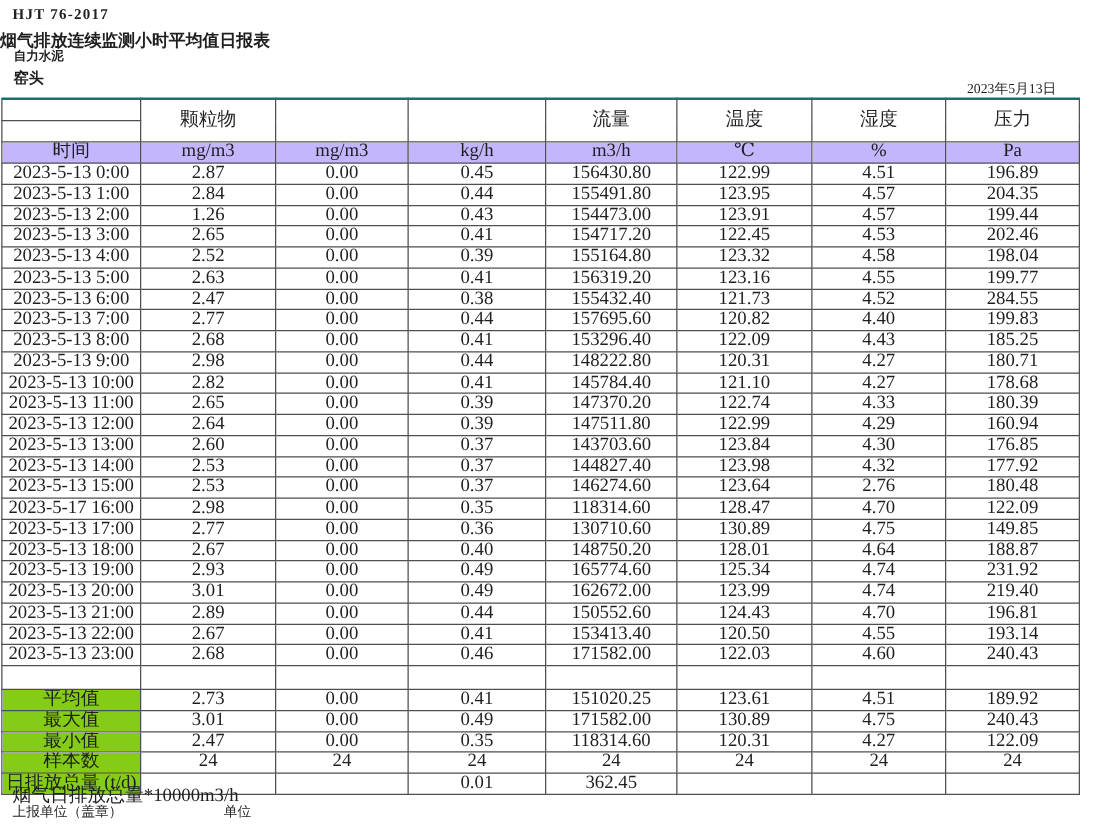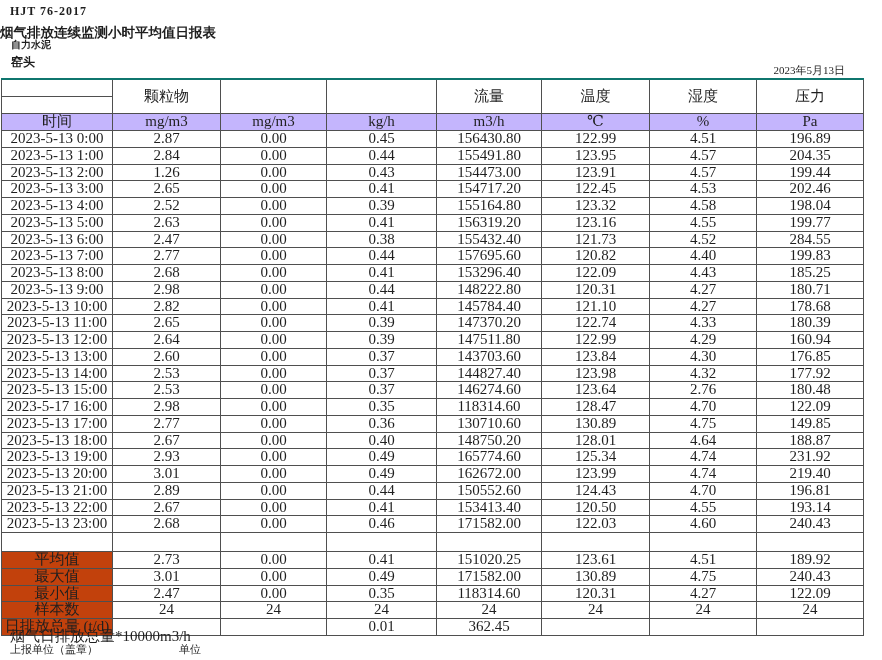--- a/index.html
+++ b/index.html
@@ -21,21 +21,21 @@
   }
   table.report td{
     border:1px solid #4f4f4f;text-align:center;padding:0;
     line-height:1.05;white-space:nowrap;overflow:hidden;color:#1f1f1f;
   }
   tr.gh td{height:16px;}
   tr.unit-row td{height:16px;background:#c4b5fd;}
   tbody.data td{height:15.3px;}
   tr.spacer td{height:18px;}
   tbody.summary td{height:15.3px;}
-  tbody.summary td.label{background:#c2410c;}
+  tbody.summary td.label{background:#84cc16;}
   .note{position:absolute;left:10px;top:627px;font-size:15px;}
   .report-unit{position:absolute;left:10px;top:642px;font-size:11px;}
   .unit{position:absolute;left:179px;top:642px;font-size:11px;}
 </style>
 </head>
 <body>
 
 <div class="page">
 
   <div class="std">HJT  76-2017</div>

